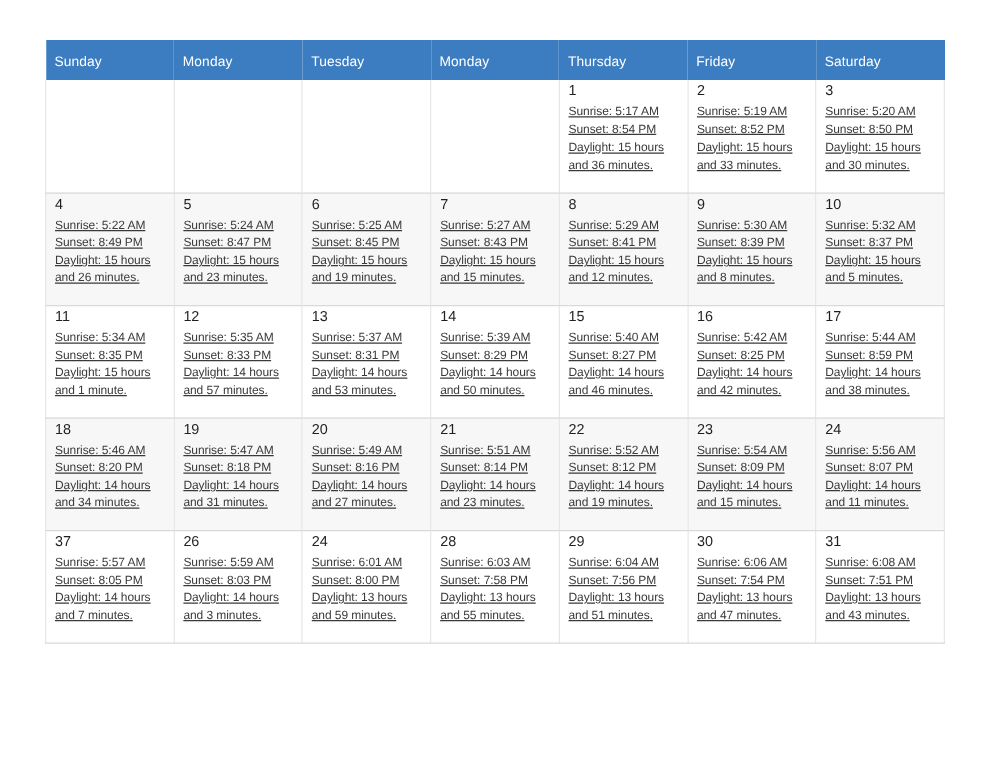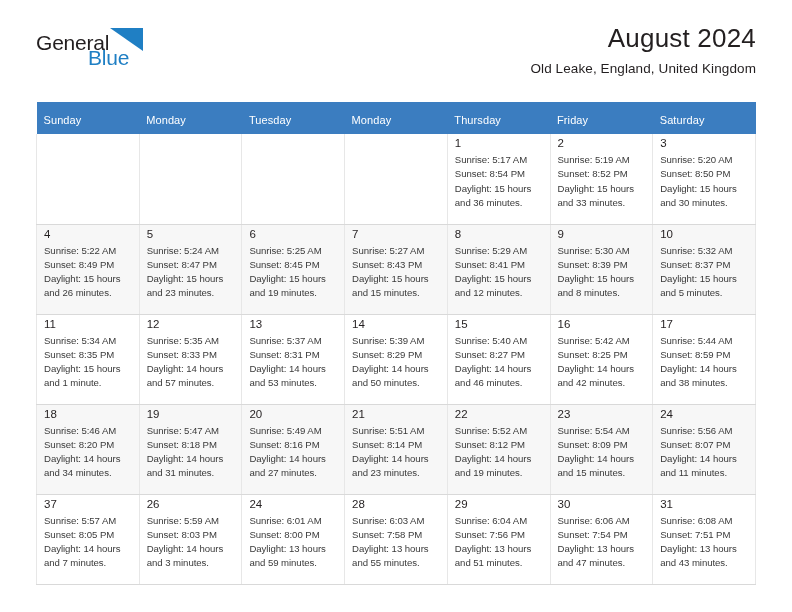--- a/index.html
+++ b/index.html
@@ -118,43 +118,29 @@
     color: #231f20;
     line-height: 15px;
     margin-bottom: 2px;
   }
   .dayinfo {
     font-size: 9.6px;
     color: #3a3a3a;
     line-height: 14.3px;
     letter-spacing: -0.05px;
     white-space: pre-line;
+    text-decoration: underline;
   }
   td.empty .cell-inner { visibility: hidden; }
 </style>
 </head>
 <body>
 
 <div class="page">
 
-  <div class="header">
-
-    <div class="brand">
-      <span class="brand-row1">General</span><span class="brand-tri"><svg width="34" height="26" viewBox="0 0 34 26">
-            <polygon points="0,2 33,2 33,25" fill="#1f7fc4"></polygon>
-          </svg></span>
-      <span class="brand-row2">Blue</span>
-    </div>
-
-    <div class="title-block">
-      <div class="cal-title">August 2024</div>
-      <div class="cal-subtitle">Old Leake, England, United Kingdom</div>
-    </div>
-
-  </div>
 
   <table class="calendar">
     <thead>
       <tr>
         <th>Sunday</th>
         <th>Monday</th>
         <th>Tuesday</th>
         <th>Monday</th>
         <th>Thursday</th>
         <th>Friday</th>

